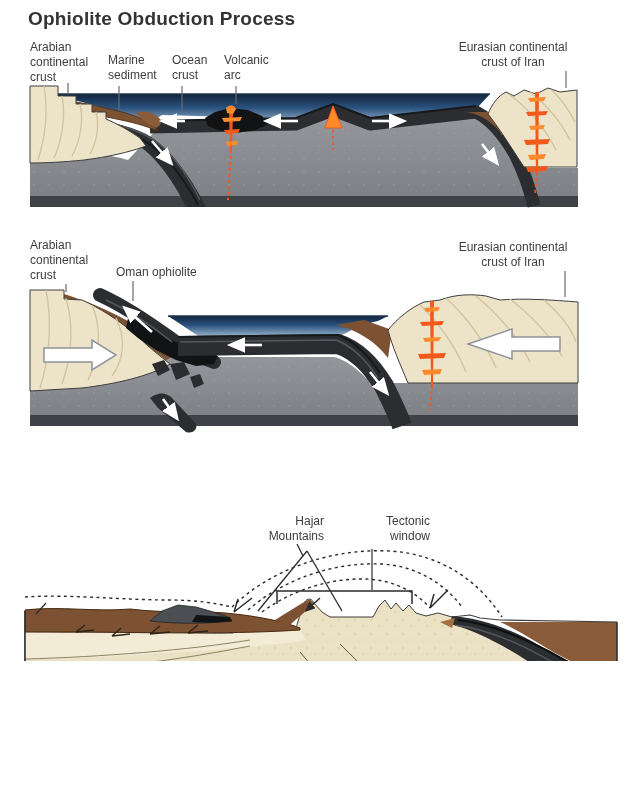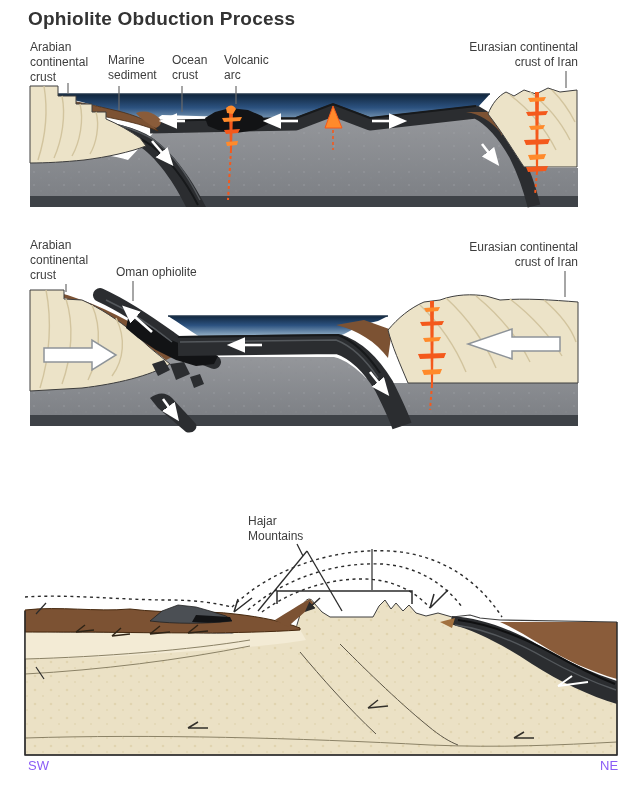--- a/index.html
+++ b/index.html
@@ -1,21 +1,21 @@
 <!DOCTYPE html>
 <html style="--text: #3d3d3d; --outline: #3e3e3e; --ocean-deep: #0e2237; --ocean-mid: #2c5280; --ocean-shallow: #a9c3d4; --mantle-top: #97999d; --mantle-bottom: #7e8186; --mantle-strip: #3e4247; --crust-beige: #ece3c8; --crust-hatch: #d2c49e; --plate-beige: #ebe1c5; --plate-light: #f3ebd5; --sediment-brown: #7c5233; --sediment-brown2: #8a5c3a; --slab-dark: #2b2d30; --slab-black: #121315; --slab-streak: #54585c; --klippe-gray: #4b4f54; --magma-orange: #f4591c; --magma-bright: #ff8a2b; --arrow-white: #ffffff; --line-dark: #2b2b2b;"><head>
 <meta charset="utf-8">
 <style>
   html,body{margin:0;padding:0;background:#fff;}
-  #canvas{position:relative;width:640px;height:793px;background:#fff;overflow:hidden;
+  #canvas{position:relative;width:640px;height:661px;background:#fff;overflow:hidden;
           font-family:"Liberation Sans",sans-serif;color:#3a3a3a;}
   .ttl{position:absolute;font-size:19px;font-weight:700;color:#333;letter-spacing:.2px;}
   .lbl{position:absolute;font-size:12px;line-height:1.27;color:#3d3d3d;white-space:pre-line;}
-  .lbl.r{text-align:right;}
-  .lbl.c{text-align:left;}
+  .lbl.r{text-align:center;}
+  .lbl.c{text-align:right;}
   .compass{position:absolute;font-size:13px;color:#8b5cf6;}
   .oph{position:absolute;color:#fff;font-size:13px;letter-spacing:1px;transform:rotate(27deg);}
   svg{position:absolute;left:0;top:0;}
 </style>
 </head>
 <body>
 
 <div id="canvas">
 
 <div class="ttl" style="left:28px;top:8px">Ophiolite Obduction Process</div>
@@ -34,20 +34,22 @@
 
 <div class="lbl" style="left:30px;top:238px">Arabian
 continental
 crust</div>
 <div class="lbl" style="left:116px;top:265px">Oman ophiolite</div>
 <div class="lbl r" style="left:448px;top:240px;width:130px">Eurasian continental
 crust of Iran</div>
 
 <div class="lbl c" style="left:248px;top:514px;width:76px">Hajar
 Mountains</div>
+<div class="lbl c" style="left:352px;top:514px;width:78px">Tectonic
+window</div>
 <div class="lbl" style="left:310px;top:638px">Arabian Plate</div>
 <div class="lbl" style="left:48px;top:681px">Sedimentary rocks
 native to the Arabian Plate</div>
 <div class="oph" style="left:496px;top:638px">Ophiolite</div>
 <div class="compass" style="left:28px;top:758px">SW</div>
 <div class="compass" style="left:600px;top:758px">NE</div>
 
 <svg width="640" height="793" viewBox="0 0 640 793">
 <defs>
   <linearGradient id="gO1" gradientUnits="userSpaceOnUse" x1="0" y1="93" x2="0" y2="126">

